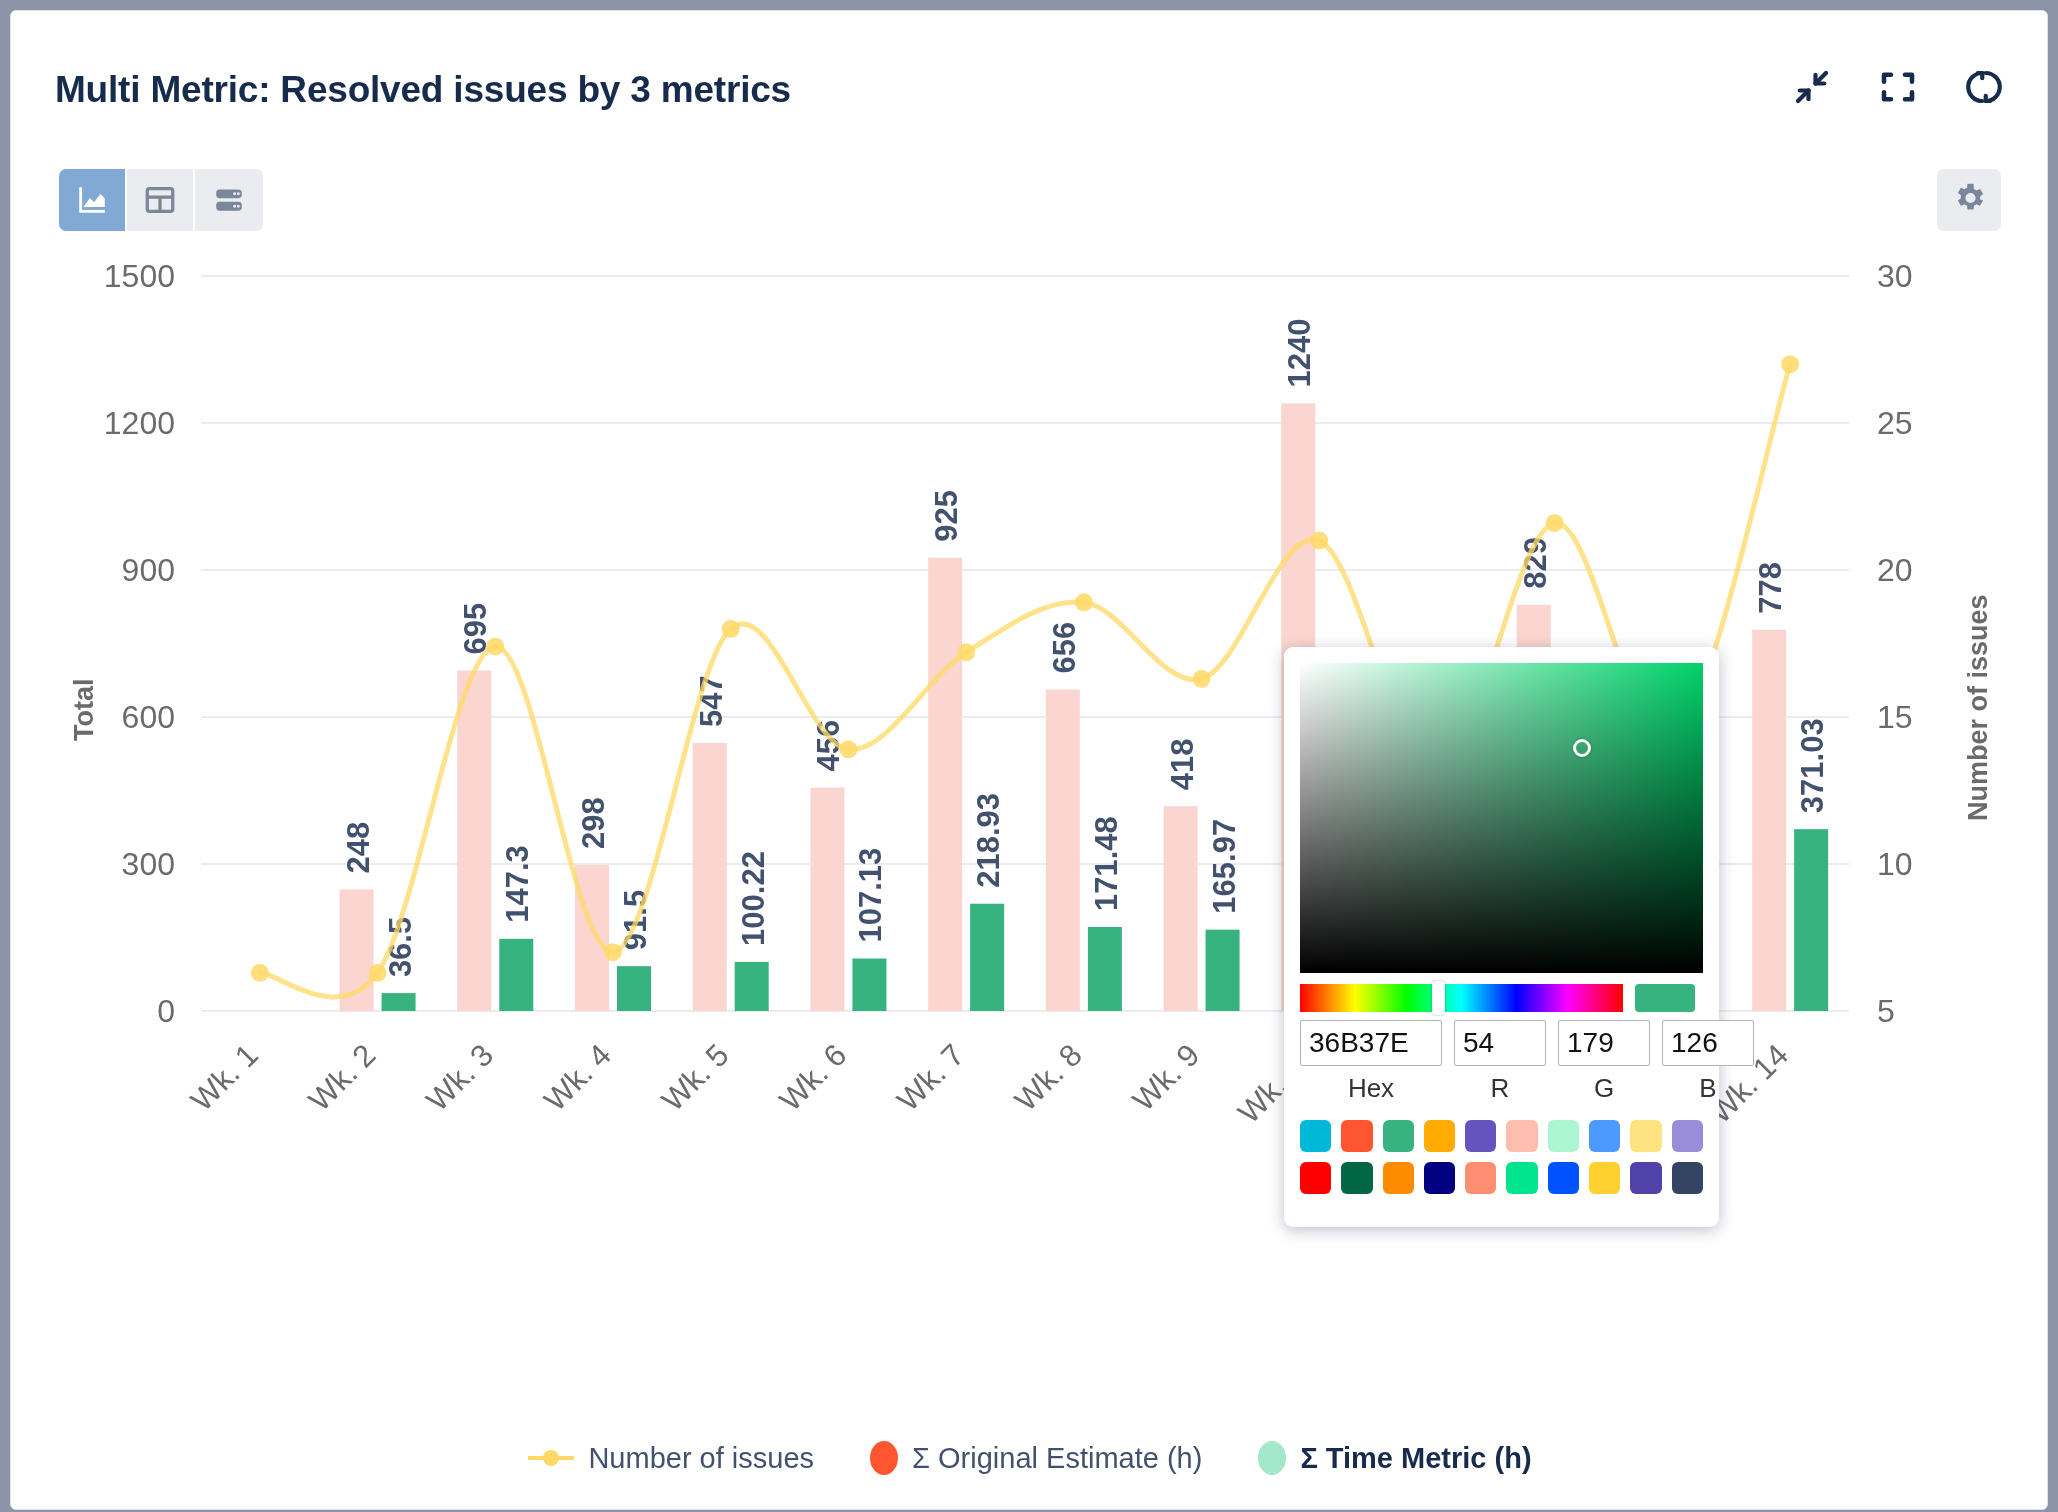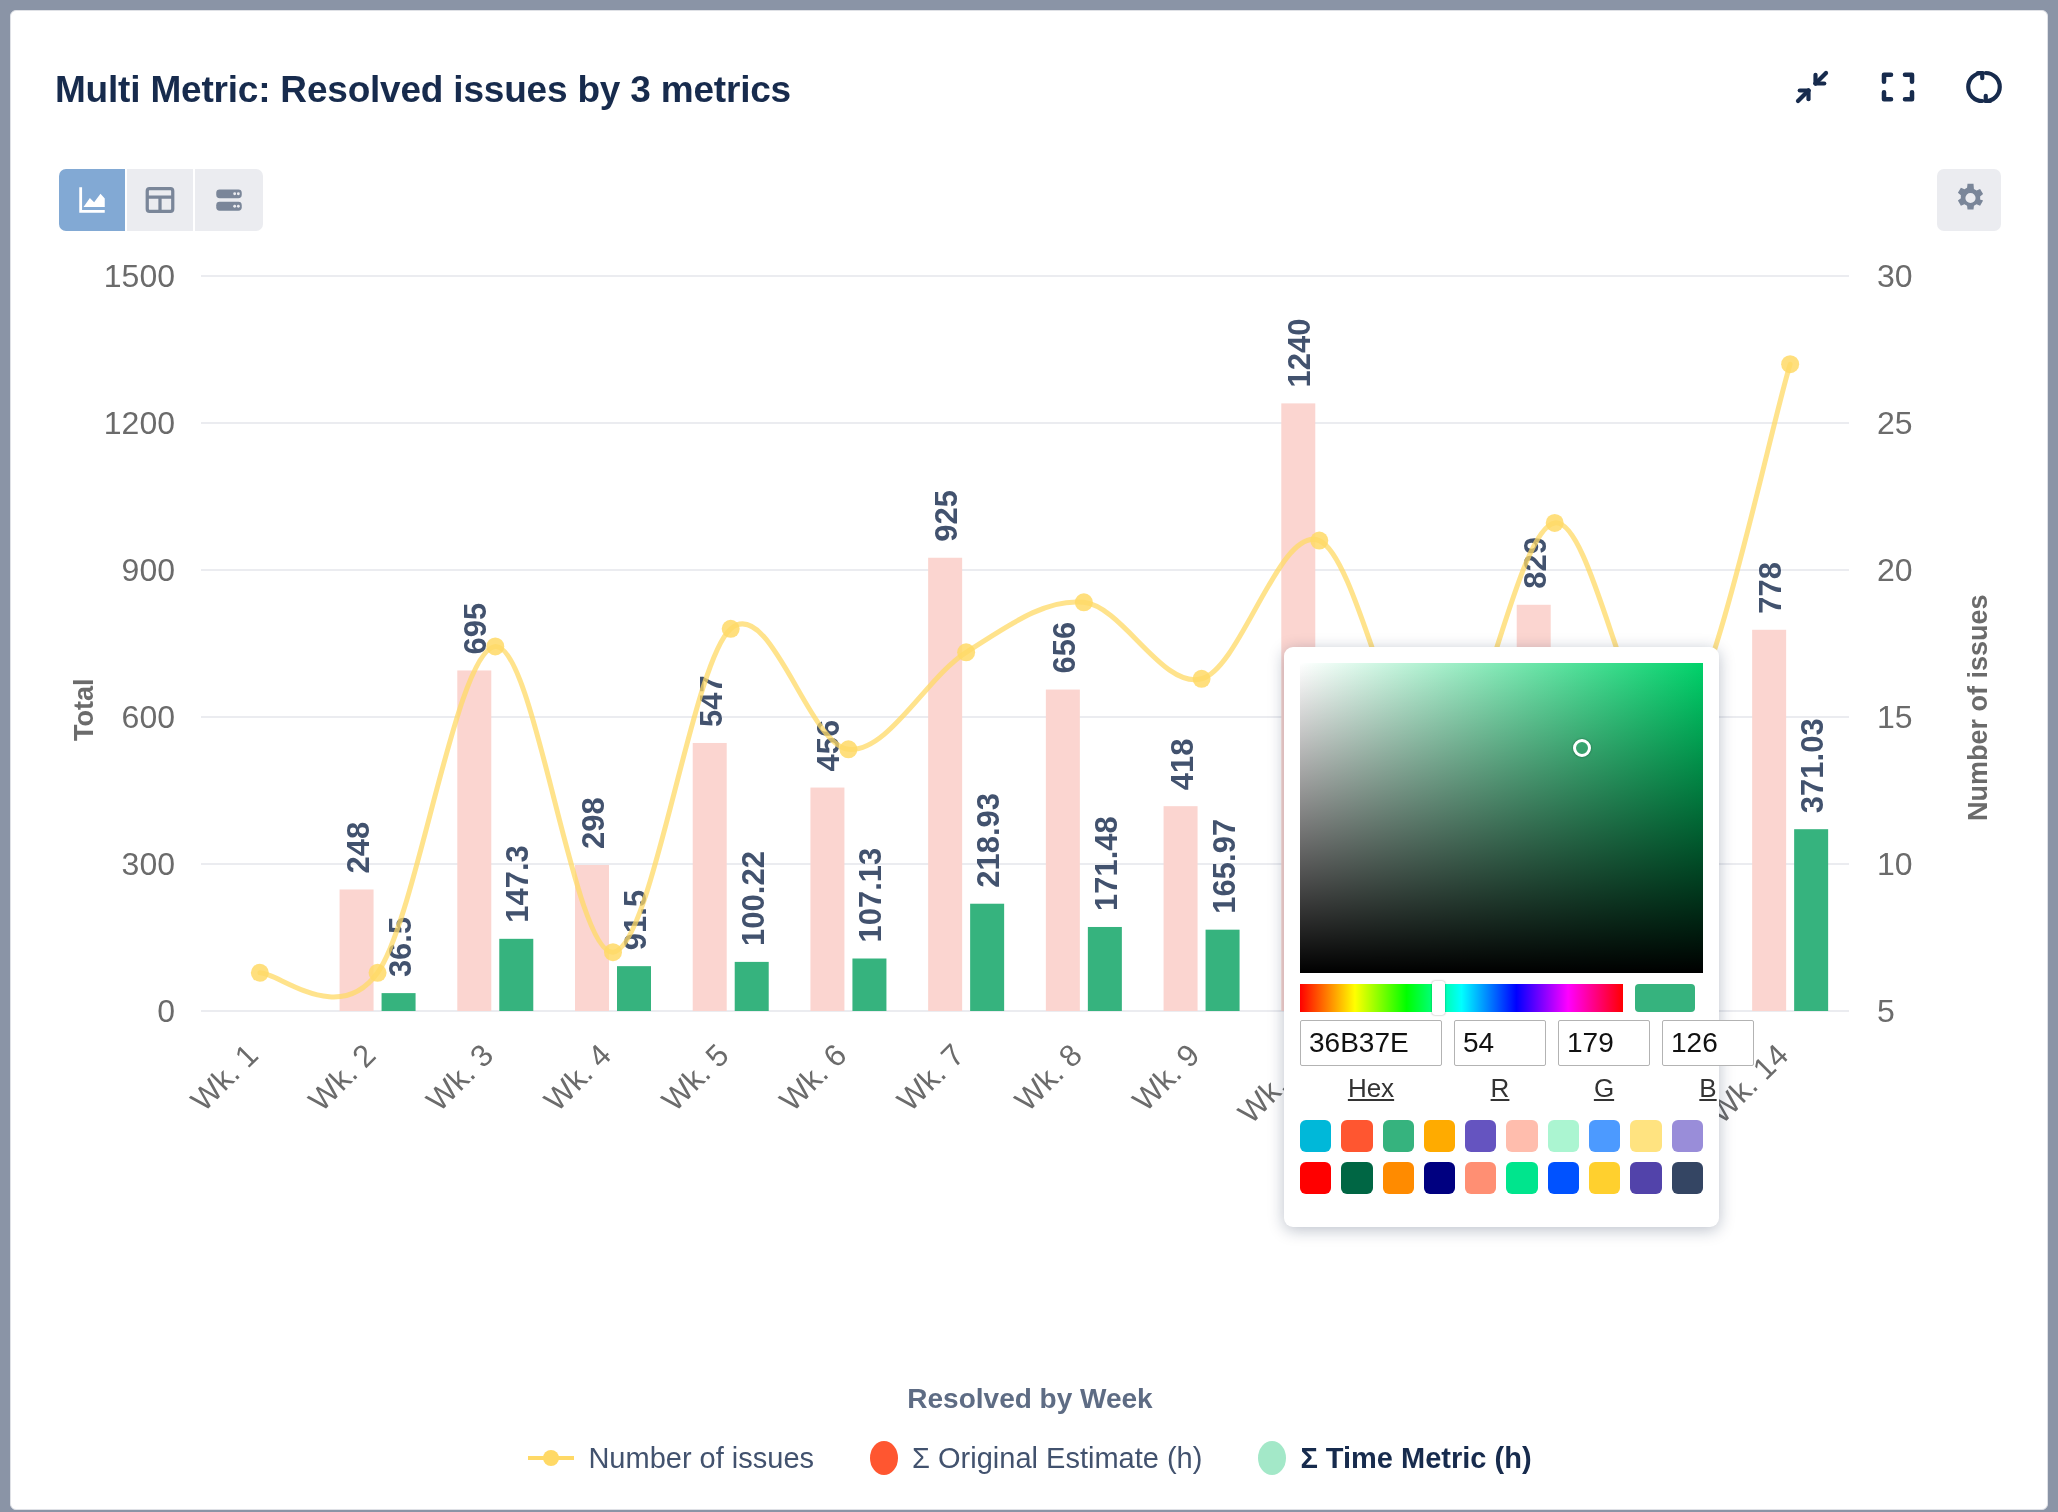--- a/index.html
+++ b/index.html
@@ -117,21 +117,21 @@
 
   .fields { display: flex; gap: 12px; margin-top: 8px; }
   .fld { display: flex; flex-direction: column; align-items: center; }
   .fld input {
     height: 46px; border: 1px solid #b3b3b3; border-radius: 2px;
     font-size: 28px; font-family: "Liberation Sans", sans-serif;
     color: #111; padding: 0 8px; background: #fff; outline: none;
   }
   .fld.hex input { width: 142px; }
   .fld.num input { width: 92px; }
-  .fld label { font-size: 26px; color: #333; margin-top: 7px; text-decoration: underline; }
+  .fld label { font-size: 26px; color: #333; margin-top: 7px; }
 
   .swatch-wrap { margin-top: 16px; }
   .swatch-row { display: flex; gap: 10px; margin-bottom: 10px; }
   .sw { width: 32px; height: 32px; border-radius: 6px; }
 
   text { font-family: "Liberation Sans", sans-serif; }
 </style>
 </head>
 <body>
 
@@ -294,21 +294,20 @@
         <text x="1190.5714285714284" y="816" font-size="31" fill="#6b6b6b" text-anchor="end" transform="rotate(-45 1190.5714285714284 816)">Wk. 9</text>
         <text x="1308.2857142857142" y="816" font-size="31" fill="#6b6b6b" text-anchor="end" transform="rotate(-45 1308.2857142857142 816)">Wk. 10</text>
         <text x="1426" y="816" font-size="31" fill="#6b6b6b" text-anchor="end" transform="rotate(-45 1426 816)">Wk. 11</text>
         <text x="1543.7142857142856" y="816" font-size="31" fill="#6b6b6b" text-anchor="end" transform="rotate(-45 1543.7142857142856 816)">Wk. 12</text>
         <text x="1661.4285714285713" y="816" font-size="31" fill="#6b6b6b" text-anchor="end" transform="rotate(-45 1661.4285714285713 816)">Wk. 13</text>
         <text x="1779.142857142857" y="816" font-size="31" fill="#6b6b6b" text-anchor="end" transform="rotate(-45 1779.142857142857 816)">Wk. 14</text>
       </svg>
 
     <div class="axis-title" id="ylabel-left" style="transform: rotate(-90deg); left: 58px; top: 500px;">Total</div>
     <div class="axis-title" id="ylabel-right" style="transform: rotate(-90deg); left: 1952px; top: 580px;">Number of issues</div>
-    <div class="xlabel-axis">Resolved by Week</div>
 
     <div class="legend" id="legend">
         <div class="leg">
           <span class="lineicon" style="--c:#ffd966"></span>
           <span>Number of issues</span>
         </div>
         <div class="leg">
           <span class="dot" style="background:#ff5630"></span>
           <span>Σ Original Estimate (h)</span>
         </div>

